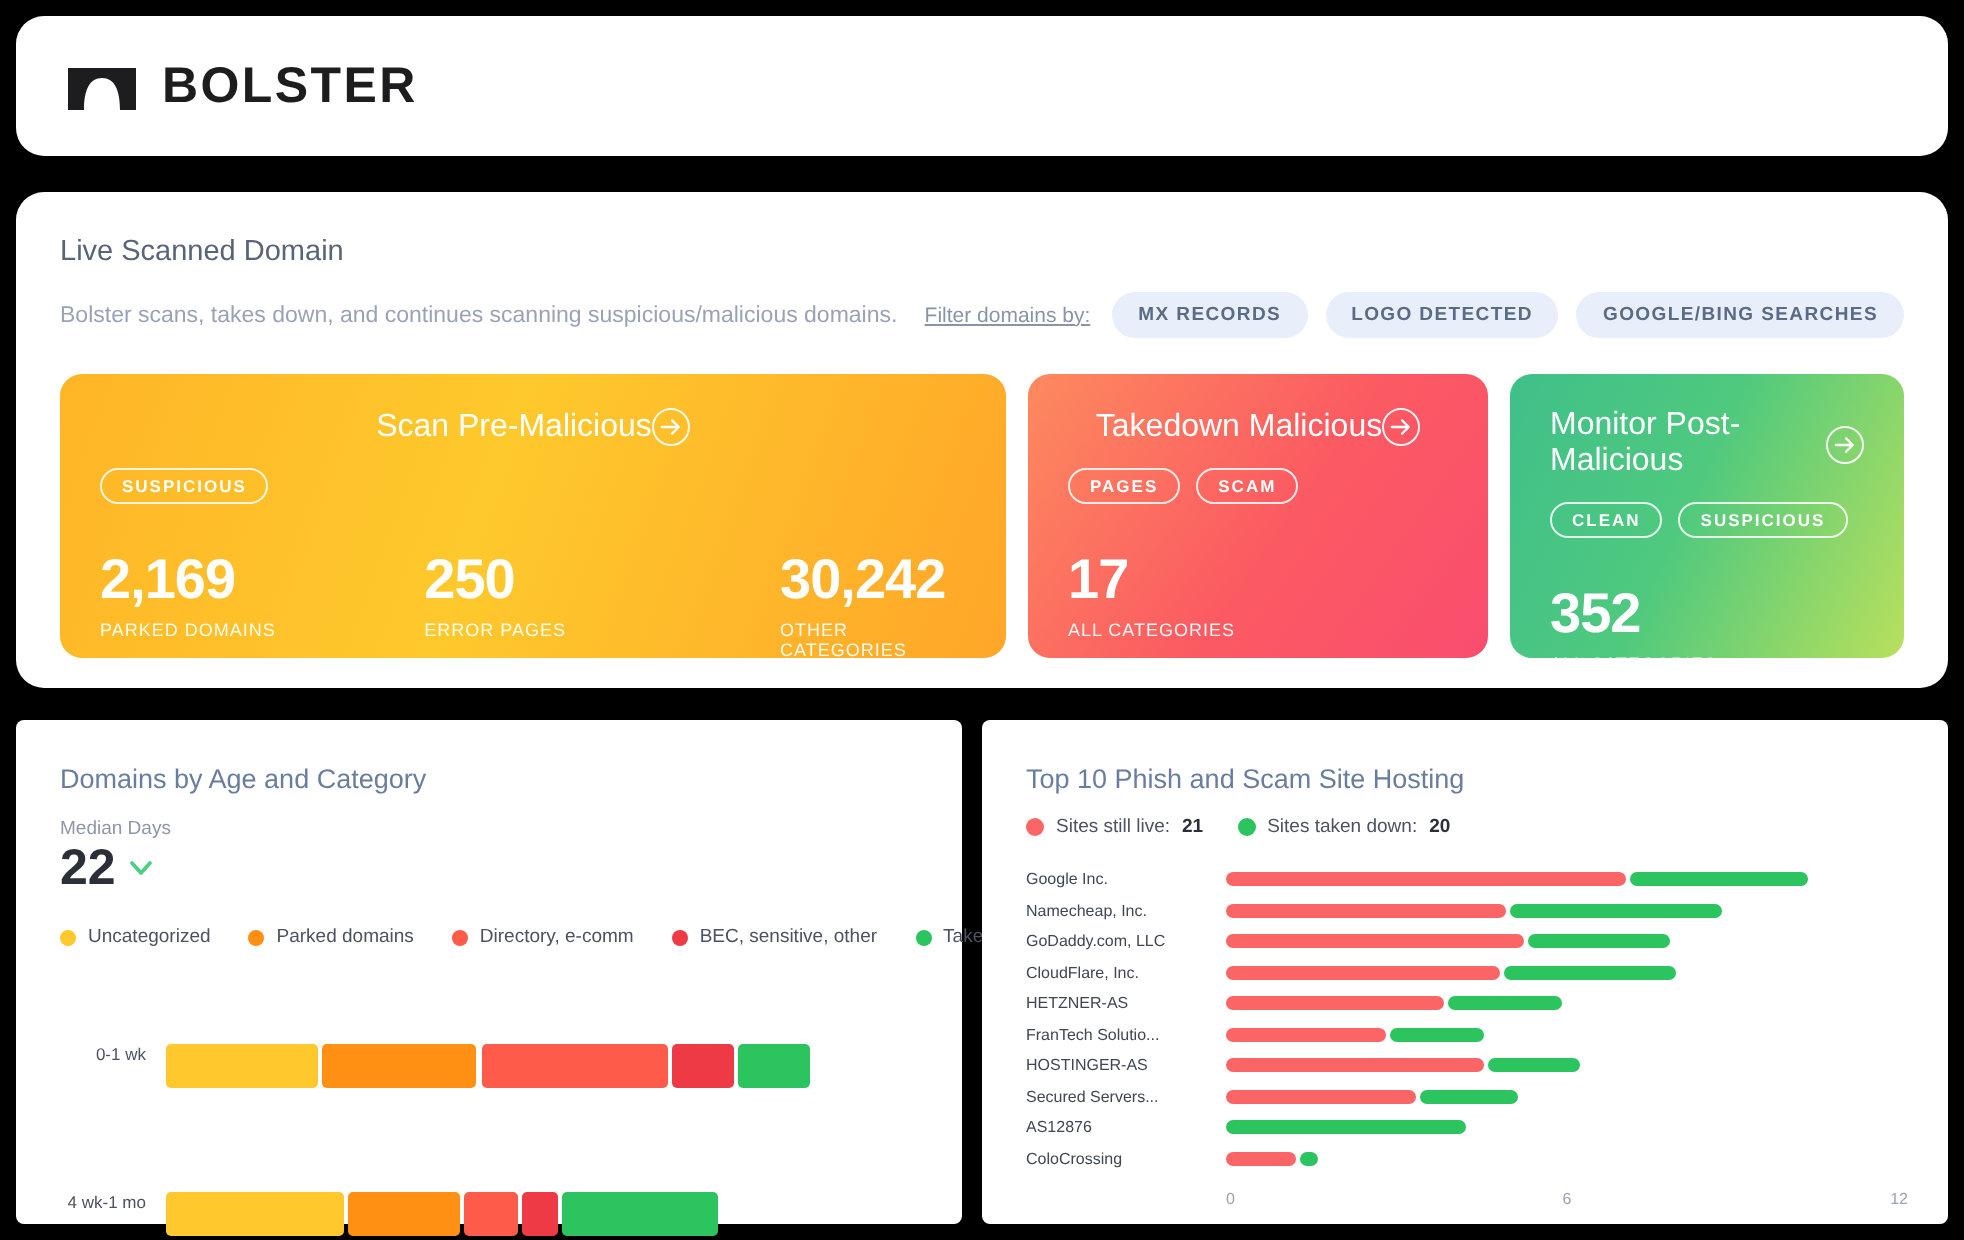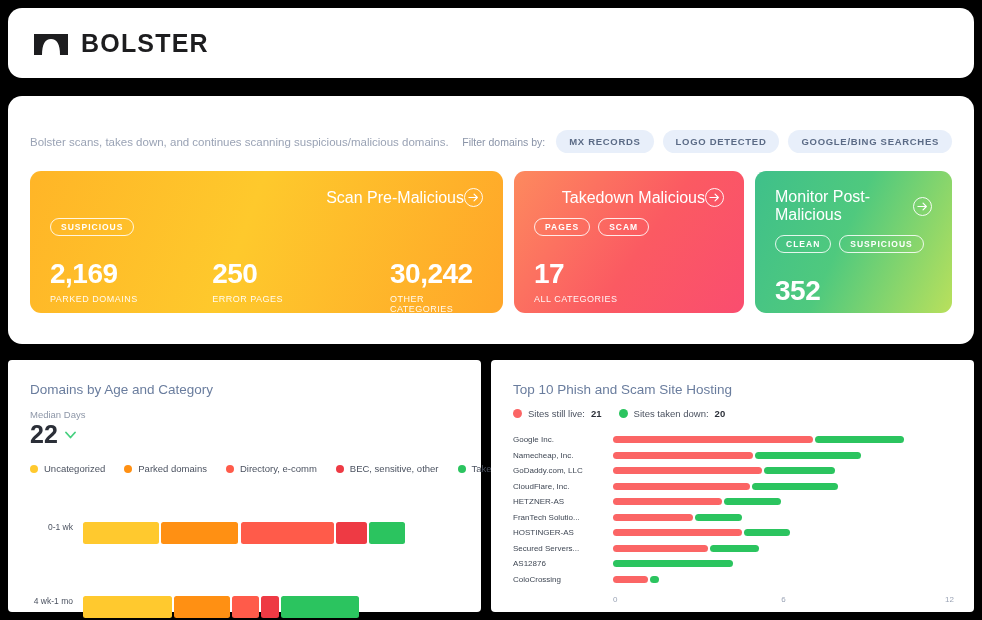--- a/index.html
+++ b/index.html
@@ -37,21 +37,21 @@
   }
   .panel-title {
     font-size: 14.5px; color: #5a6478; font-weight: normal;
   }
   .sub-row {
     display: flex; align-items: center; justify-content: space-between;
     margin-top: 12px;
   }
   .panel-sub { font-size: 11.5px; color: #9aa3b5; }
   .filter-group { display: flex; align-items: center; gap: 9px; }
-  .filter-label { font-size: 10.5px; color: #8a94a8; margin-right: 2px; }
+  .filter-label { font-size: 10.5px; color: #8a94a8; margin-right: 2px; text-decoration: underline; }
   .chip {
     background: #e8effa; color: #5b6b86;
     font-size: 9.5px; font-weight: bold; letter-spacing: 0.7px;
     padding: 6px 13px; border-radius: 20px;
     white-space: nowrap;
   }
 
   
   .cards { display: flex; gap: 11px; margin-top: 18px; }
   .card {
@@ -65,21 +65,21 @@
   }
   .card.takedown {
     flex: 0 0 230px;
     background: linear-gradient(125deg, #fd8a5e 0%, #fb5a62 55%, #fa4d6f 100%);
   }
   .card.monitor {
     flex: 1;
     background: linear-gradient(115deg, #3fc08a 0%, #4fc97e 45%, #b9e05c 100%);
   }
   .card-head {
-    display: flex; align-items: center; justify-content: flex-end;
+    display: flex; align-items: center; justify-content: center;
   }
   .card.monitor .card-head { justify-content: flex-start; gap: 12px; }
   .card-title { font-size: 16px; font-weight: normal; }
   .arrow-btn {
     width: 19px; height: 19px; border: 1.4px solid rgba(255,255,255,.92);
     border-radius: 50%; display: flex; align-items: center;
     justify-content: center; flex: 0 0 auto;
   }
   .arrow-btn svg { display: block; }
   .tag-row { display: flex; gap: 8px; margin-top: 11px; }
@@ -168,20 +168,21 @@
       <span class="logo-mark">
         <svg class="logo-mark" viewBox="0 0 34 24" xmlns="http://www.w3.org/2000/svg">
           <path d="M0 3 L0 24 L34 24 L34 3 Z M17 8 C23 8 26 13.5 26 24 L8 24 C8 13.5 11 8 17 8 Z" fill="#1d1d1f"></path>
         </svg>
       </span>
       <span class="logo-text">BOLSTER</span>
     </div>
   </div>
 
   <div class="live-panel">
+    <div class="panel-title">Live Scanned Domain</div>
 
     <div class="sub-row">
       <div class="panel-sub">Bolster scans, takes down, and continues scanning suspicious/malicious domains.</div>
       <div class="filter-group">
         <span class="filter-label">Filter domains by:</span>
         <span class="chip">MX RECORDS</span>
         <span class="chip">LOGO DETECTED</span>
         <span class="chip">GOOGLE/BING SEARCHES</span>
       </div>
     </div>

